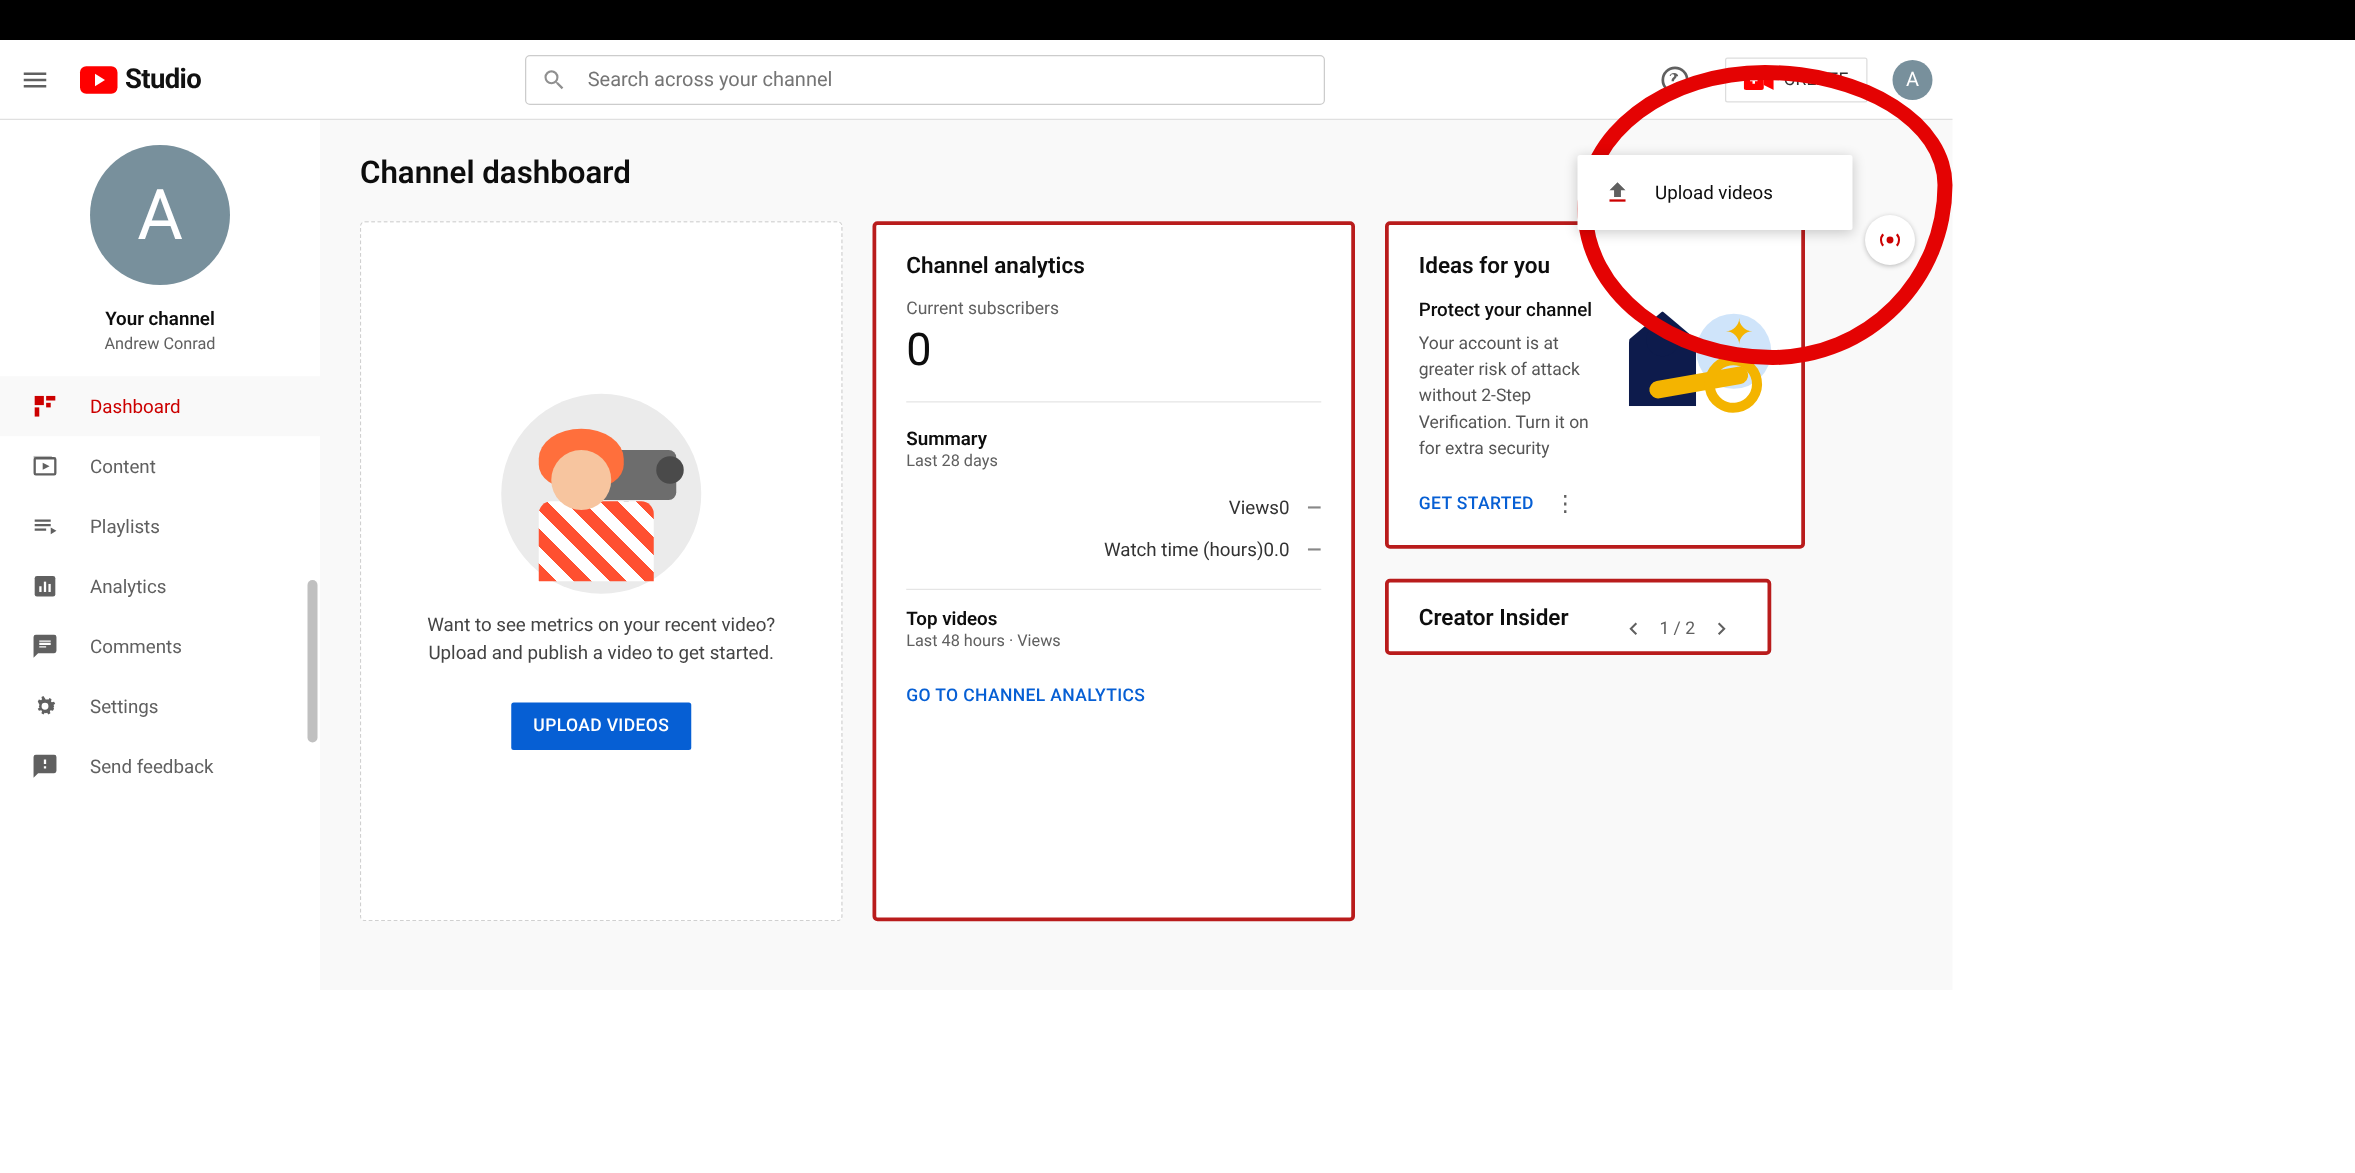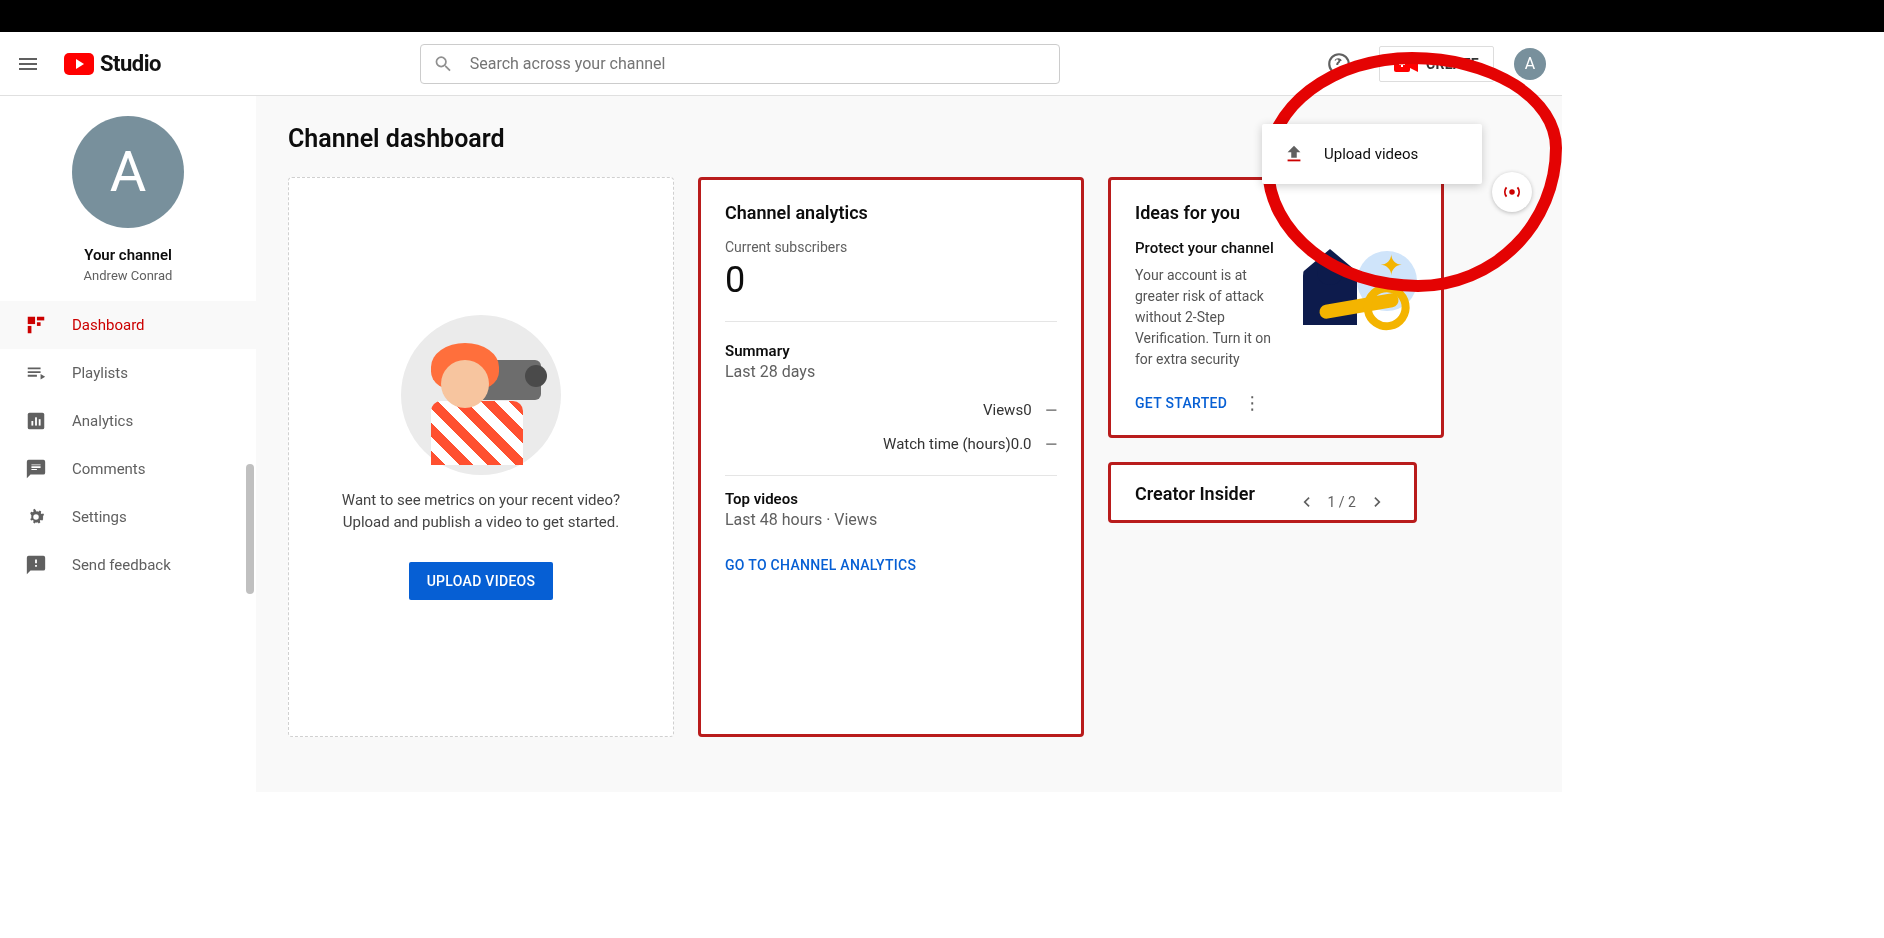--- a/index.html
+++ b/index.html
@@ -32,21 +32,21 @@
   .search svg{ color:#909090; margin-right:16px;}
   .search input{ border:none; outline:none; font-size:16px; color:#606060; width:100%; background:transparent;}
   .header-actions{ display:flex; align-items:center; gap:20px; }
   .help-btn {
     width:40px; height:40px; border-radius:50%; border:none; background:transparent;
     display:flex; align-items:center; justify-content:center; cursor:pointer; color:#606060;
   }
   .create-btn{
     height:36px; border:1px solid #ddd; background:#fff; border-radius:2px;
     display:flex; align-items:center; padding:0 14px; gap:8px; cursor:pointer;
-    font-size:14px; font-weight:700; letter-spacing:0.3px; color:#333;
+    font-size:14px; font-weight:400; letter-spacing:0.3px; color:#333;
   }
   .create-icon{ width:24px; height:16px; display:flex; align-items:center; }
   .avatar {
     width:32px; height:32px; border-radius:50%; background:#78909c; color:#fff;
     display:flex; align-items:center; justify-content:center; font-size:16px; cursor:pointer;
   }
 
   
   .create-menu{
     position:absolute; top:92px; right:80px; width:220px; background:#fff;
@@ -126,21 +126,21 @@
     font-size:14px; font-weight:500; letter-spacing:.3px; border-radius:2px; cursor:pointer;
   }
 
   
   .analytics-card{ width:386px;}
   .card h3{ font-size:18px; font-weight:600; margin-bottom:16px;}
   .sub-label{ font-size:14px; color:#606060; margin-bottom:4px;}
   .big-num{ font-size:36px; font-weight:400;}
   .hr{ height:1px; background:#e5e5e5; margin:20px 0;}
   .section-title{ font-size:15px; font-weight:600; margin-bottom:2px;}
-  .section-sub{ font-size:16px; color:#606060; margin-bottom:12px;}
+  .section-sub{ font-size:13px; color:#606060; margin-bottom:12px;}
   .stat-row{ display:flex; justify-content:flex-end; font-size:15px; color:#333; padding:8px 0;}
   .stat-val{ display:flex; gap:14px; align-items:center;}
   .dash{ color:#888; font-weight:700;}
   .link-btn{
     background:none; border:none; color:#065fd4; font-size:14px; font-weight:500;
     letter-spacing:.3px; cursor:pointer; padding:16px 0 0 0;
   }
 
   
   .ideas-card{ width:336px;}
@@ -280,20 +280,30 @@
                 <rect x="13" y="3" width="8" height="4" fill="currentColor"></rect>
                 <rect x="13" y="9" width="4" height="4" fill="currentColor"></rect>
                 <rect x="3" y="13" width="4" height="8" fill="currentColor"></rect>
               </svg>
           </span>
           <span>Dashboard</span>
         </div>
         <div class="nav-item">
           <span class="nav-icon">
             <svg width="22" height="22" viewBox="0 0 24 24">
+                <rect x="3" y="5" width="18" height="14" rx="1" fill="none" stroke="currentColor" stroke-width="2"></rect>
+                <polygon points="10,9 16,12 10,15" fill="currentColor"></polygon>
+                <rect x="2" y="3" width="16" height="2" fill="currentColor" opacity=".4"></rect>
+              </svg>
+          </span>
+          <span>Content</span>
+        </div>
+        <div class="nav-item">
+          <span class="nav-icon">
+            <svg width="22" height="22" viewBox="0 0 24 24">
                 <path fill="currentColor" d="M3 6h14v2H3V6zm0 4h14v2H3v-2zm0 4h10v2H3v-2zm14-1l5 3-5 3v-6z"></path>
               </svg>
           </span>
           <span>Playlists</span>
         </div>
         <div class="nav-item">
           <span class="nav-icon">
             <svg width="22" height="22" viewBox="0 0 24 24">
                 <rect x="3" y="3" width="18" height="18" rx="2" fill="currentColor"></rect>
                 <rect x="7" y="12" width="2" height="5" fill="#fff"></rect>

